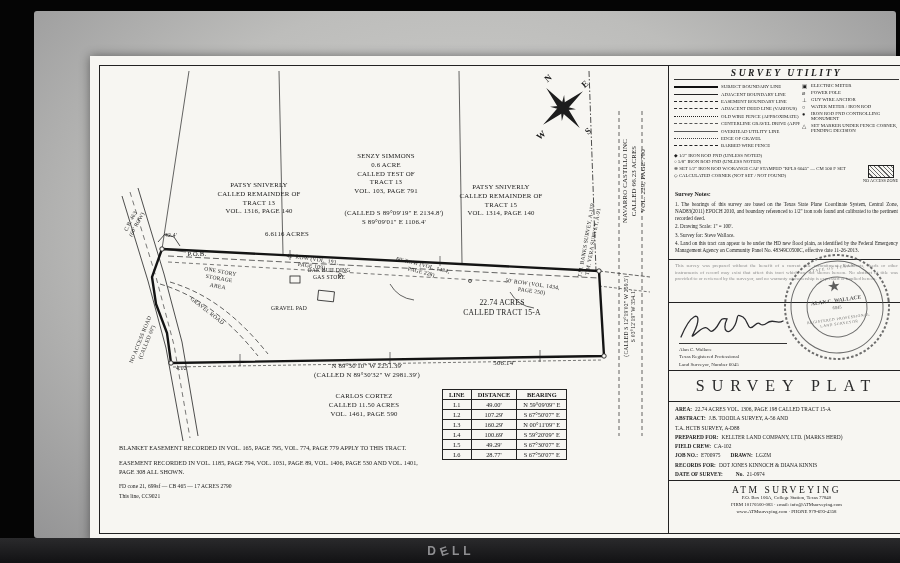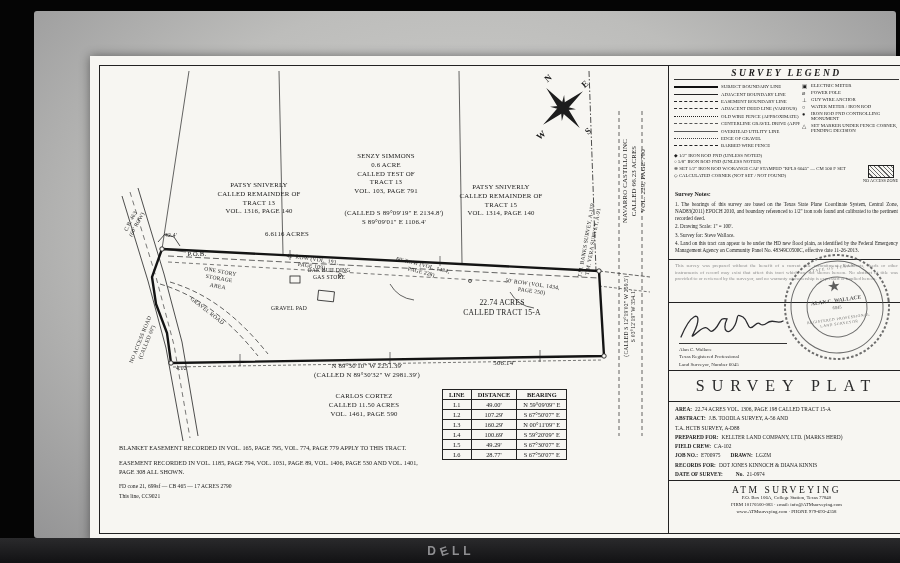--- a/index.html
+++ b/index.html
@@ -249,21 +249,21 @@
               </tr>
         </tbody>
           </table>
       </div>
 
       <div class="plat-border"></div>
 
       <div class="panel">
 
         <div class="sec sec-legend">
-          <div class="legend-title">SURVEY LEGEND</div>
+          <div class="legend-title">SURVEY UTILITY</div>
           <div class="legend-cols">
             <div class="lcol">
               <div class="lrow">
                   <i class="ls s1"></i>
                   <span>SUBJECT BOUNDARY LINE</span>
                 </div>
               <div class="lrow">
                   <i class="ls s2"></i>
                   <span>ADJACENT BOUNDARY LINE</span>
                 </div>

